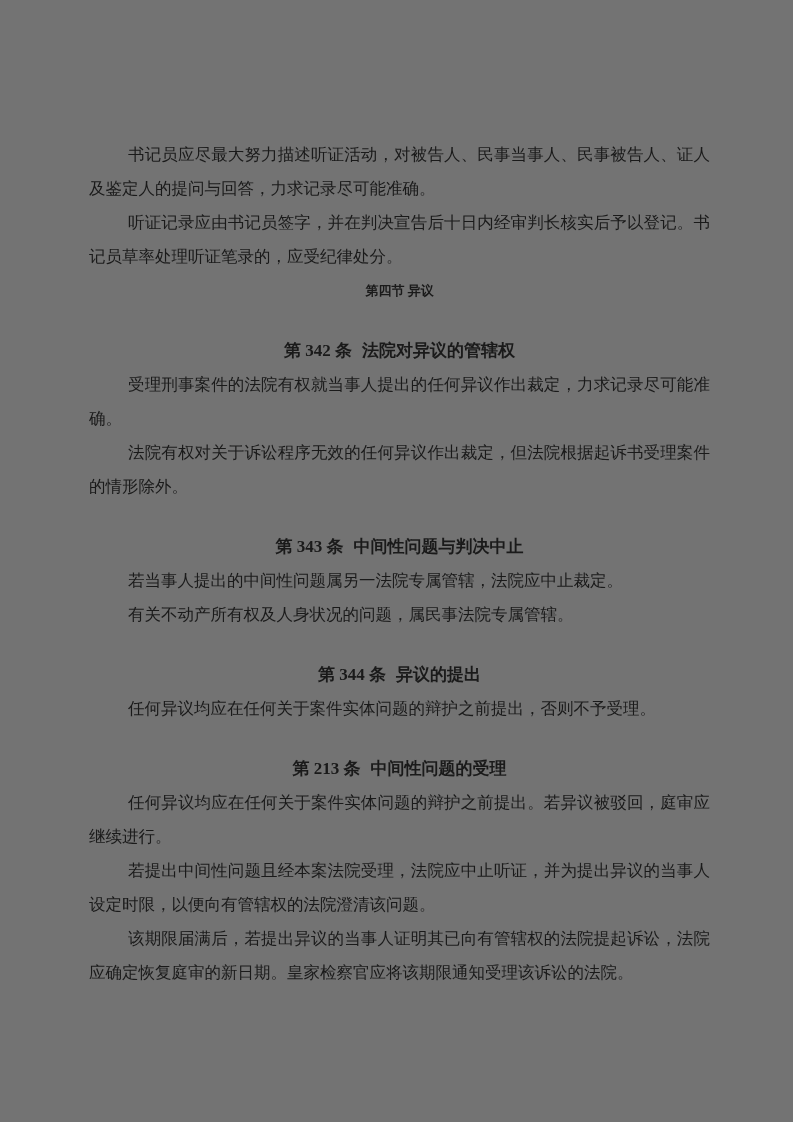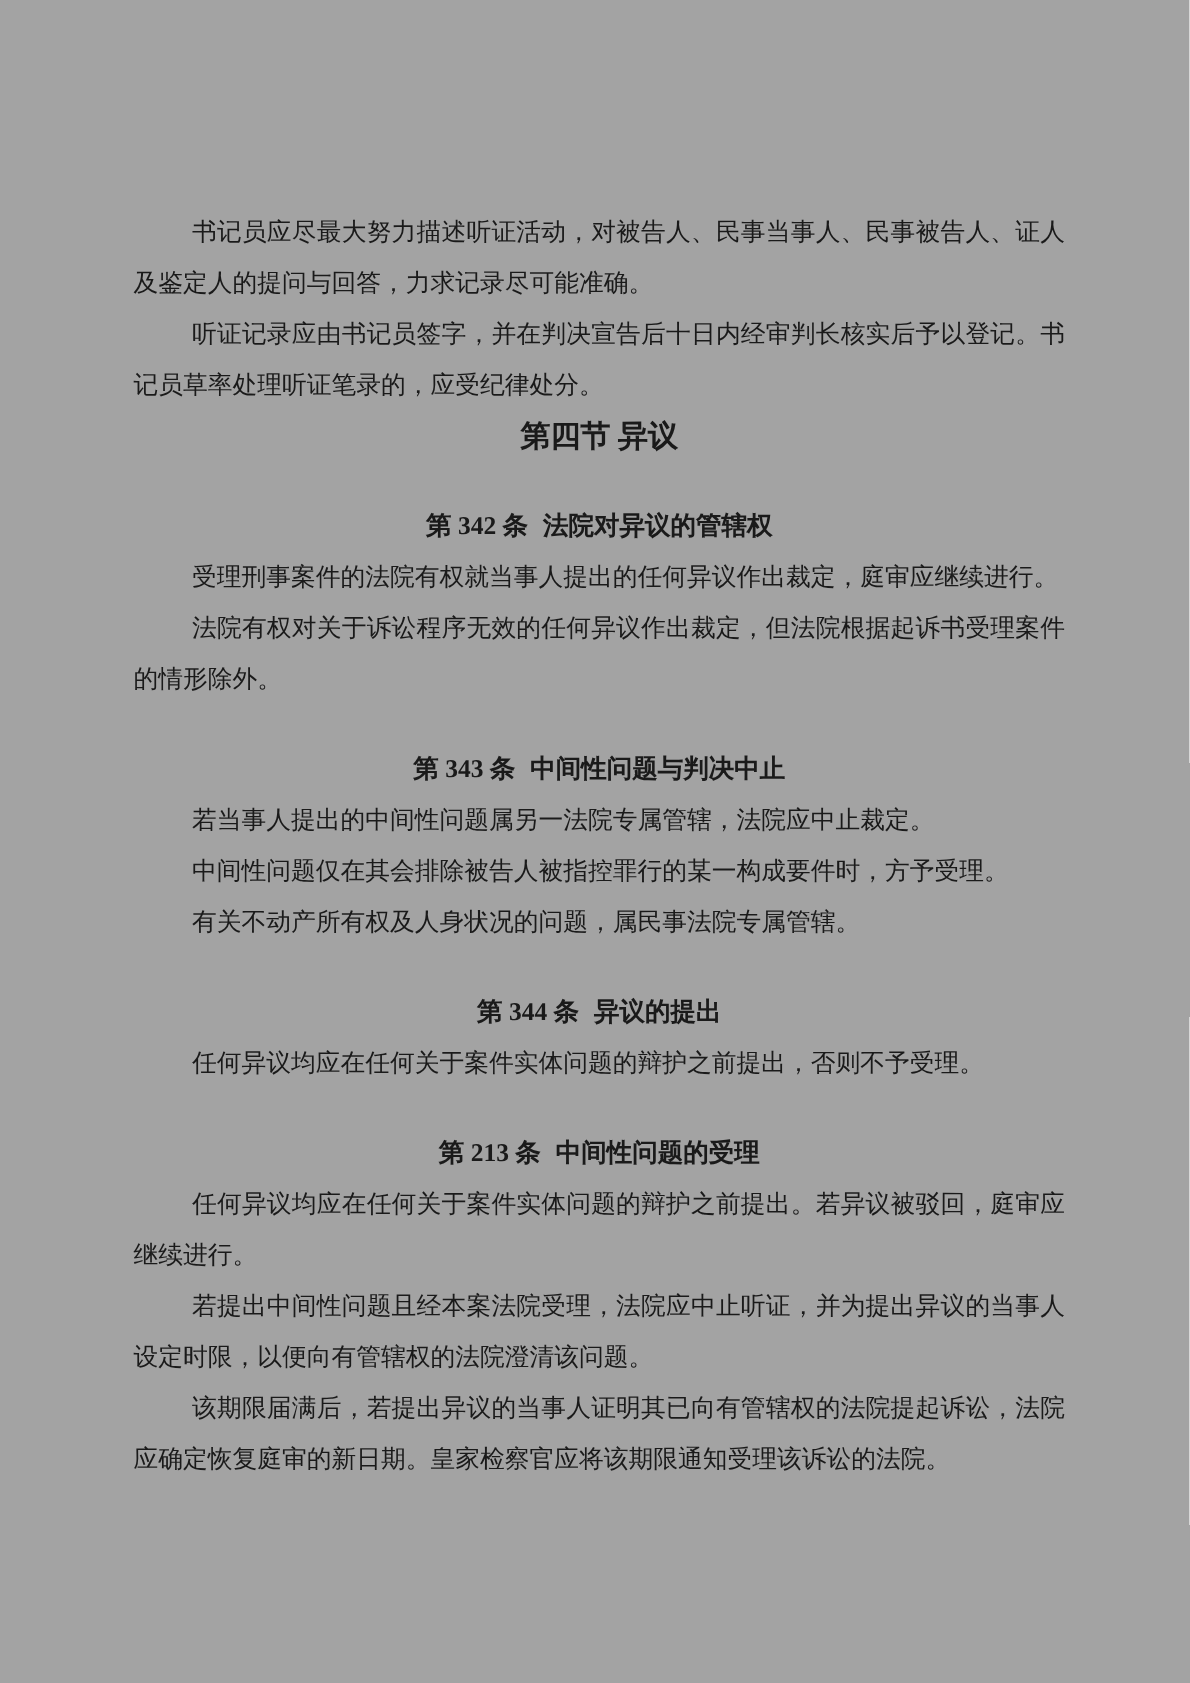--- a/index.html
+++ b/index.html
@@ -4,37 +4,37 @@
 <style>
   html, body {
     margin: 0;
     padding: 0;
     background: #ffffff;
   }
   .page {
     position: relative;
     width: 793px;
     height: 1122px;
-    background: #a3a3a3;
+    background: #737373;
     box-sizing: border-box;
     padding: 138px 83px 0 89px;
     font-family: "Liberation Serif", "DejaVu Serif", serif;
     color: #1a1a1a;
     overflow: hidden;
   }
   .body-text {
     margin: 0;
     font-size: 16.5px;
     line-height: 34px;
     text-align: justify;
     text-indent: 39px;
   }
   .section-heading {
     margin: 0;
-    font-size: 20px;
+    font-size: 13px;
     line-height: 34px;
     font-weight: bold;
     text-align: center;
   }
   .article-heading {
     margin: 26px 0 0 0;
     font-size: 17px;
     line-height: 34px;
     font-weight: bold;
     text-align: center;
@@ -61,28 +61,27 @@
 
   <p class="body-text">书记员应尽最大努力描述听证活动，对被告人、民事当事人、民事被告人、证人及鉴定人的提问与回答，力求记录尽可能准确。</p>
 
   <p class="body-text">听证记录应由书记员签字，并在判决宣告后十日内经审判长核实后予以登记。书记员草率处理听证笔录的，应受纪律处分。</p>
 
   <h2 class="section-heading">第四节 异议</h2>
 
   <h3 class="article-heading">
     <span class="art-number">第 342 条</span><span class="art-title">法院对异议的管辖权</span>
   </h3>
-  <p class="body-text">受理刑事案件的法院有权就当事人提出的任何异议作出裁定，庭审应继续进行。</p>
+  <p class="body-text">受理刑事案件的法院有权就当事人提出的任何异议作出裁定，力求记录尽可能准确。</p>
   <p class="body-text">法院有权对关于诉讼程序无效的任何异议作出裁定，但法院根据起诉书受理案件的情形除外。</p>
 
   <h3 class="article-heading">
     <span class="art-number">第 343 条</span><span class="art-title">中间性问题与判决中止</span>
   </h3>
   <p class="body-text">若当事人提出的中间性问题属另一法院专属管辖，法院应中止裁定。</p>
-  <p class="body-text">中间性问题仅在其会排除被告人被指控罪行的某一构成要件时，方予受理。</p>
   <p class="body-text">有关不动产所有权及人身状况的问题，属民事法院专属管辖。</p>
 
   <h3 class="article-heading">
     <span class="art-number">第 344 条</span><span class="art-title">异议的提出</span>
   </h3>
   <p class="body-text">任何异议均应在任何关于案件实体问题的辩护之前提出，否则不予受理。</p>
 
   <h3 class="article-heading">
     <span class="art-number">第 213 条</span><span class="art-title">中间性问题的受理</span>
   </h3>

